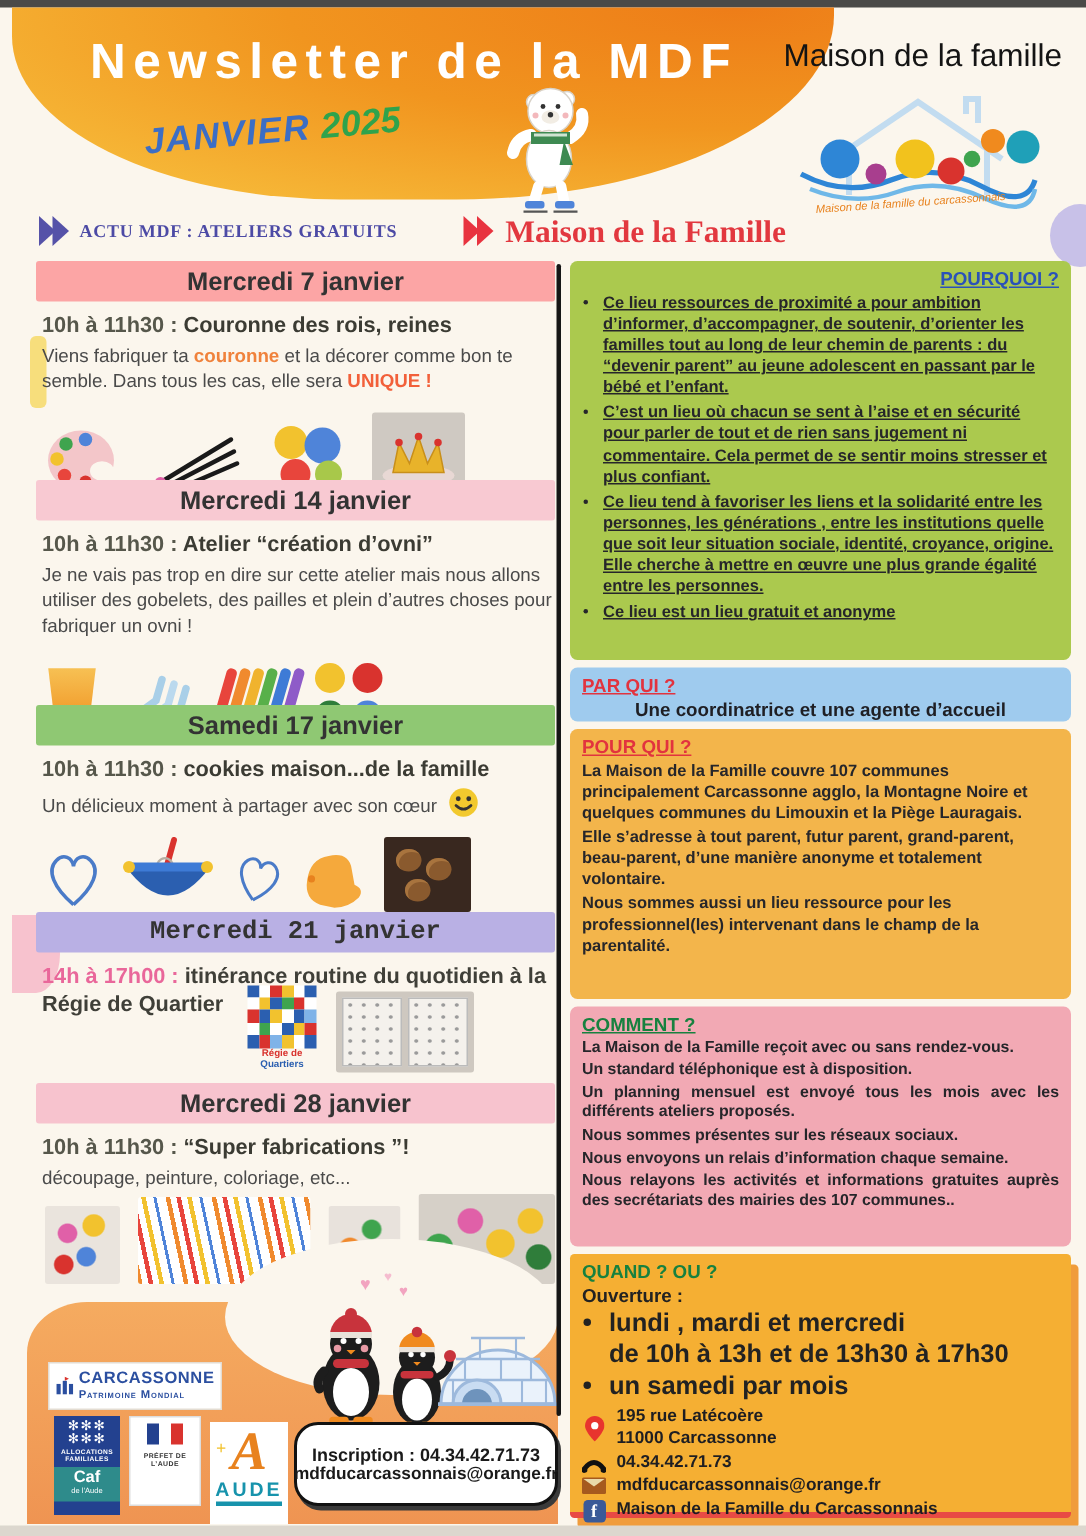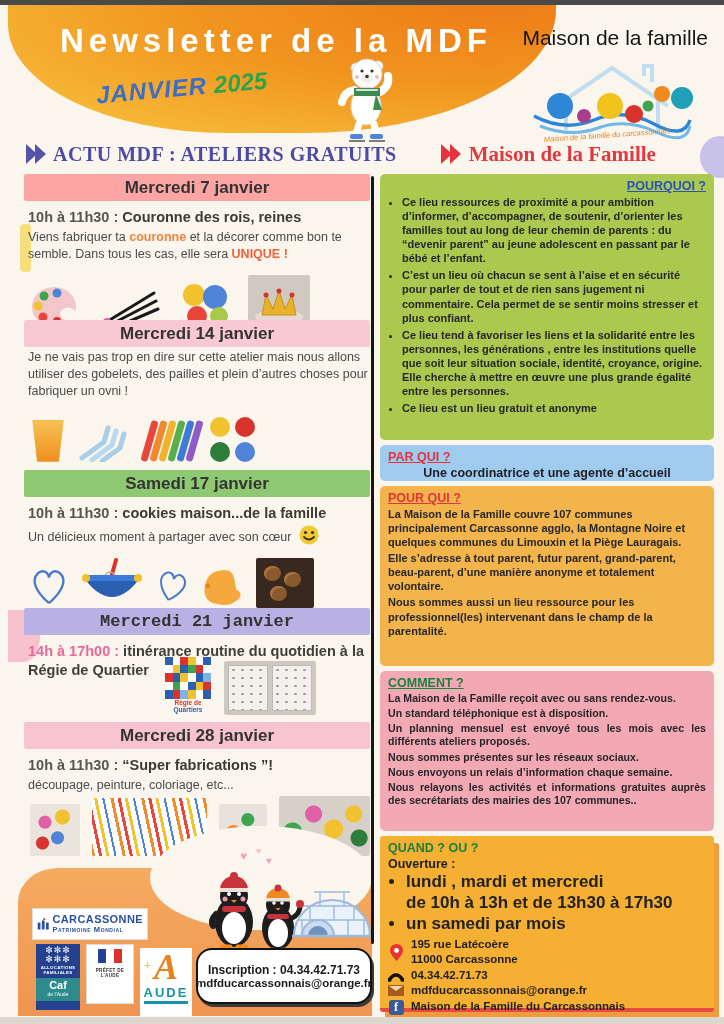--- a/index.html
+++ b/index.html
@@ -28,21 +28,21 @@
   .month{color:#3C6EC5;letter-spacing:1px;}
   .year{color:#2FA34C;margin-left:7px;}
   .bear{position:absolute;left:326px;top:50px;width:82px;height:92px;}
   .brand-name{position:absolute;right:16px;top:26px;font-size:21px;color:#141414;}
   .mdf-logo{position:absolute;right:26px;top:54px;width:172px;height:92px;}
 
   
   .nav{position:absolute;top:140px;left:24px;width:690px;height:28px;display:flex;align-items:center;}
   .chev{width:24px;height:22px;flex:0 0 auto;}
   .nav-left-label{color:#4C4AA5;font-family:"Liberation Serif",serif;font-weight:bold;
-    font-size:20px;letter-spacing:.5px;margin-left:5px;}
+    font-size:12px;letter-spacing:.5px;margin-left:5px;}
   .nav-right-label{color:#E2383F;font-family:"Liberation Serif",serif;font-weight:bold;
     font-size:21px;margin-left:6px;}
   .nav-gap{width:42px;}
 
   
   .blob-lav{position:absolute;left:700px;top:136px;width:40px;height:42px;border-radius:50%;background:#C8C1E8;}
   .strip-yellow{position:absolute;left:20px;top:224px;width:11px;height:48px;background:#F7DE7C;border-radius:4px;}
   .blob-pink-left{position:absolute;left:8px;top:610px;width:32px;height:52px;background:#F7C2CE;border-radius:0 50% 50% 0;}
 
   
@@ -110,21 +110,21 @@
   .ibox-blue{background:#9FCBEE;height:36px;}
   .ibox-orange{background:#F3B54B;height:180px;}
   .ibox-pink{background:#F2A9B4;height:160px;}
   .ibox-amber{background:#F5AF33;height:176px;border-bottom:4px solid #E84A44;
     box-shadow:5px 7px 0 #F09C3C;border-radius:3px;}
   .ilabel{font-size:12.5px;font-weight:800;text-decoration:underline;margin-bottom:2px;}
   .lbl-blue{color:#2A52B8;text-align:right;}.lbl-red{color:#E2333E;}.lbl-green{color:#17813F;}
   .lbl-green-nound{color:#17813F;text-decoration:none;}
   .itext{font-size:11px;font-weight:700;color:#26262A;line-height:1.28;}
   ul.ibullets{margin:1px 0 0 0;padding-left:14px;list-style:disc;}
-  ul.ibullets li{margin-bottom:3px;font-size:11px;font-weight:700;color:#26262A;line-height:1.28;}
+  ul.ibullets li{margin-bottom:3px;font-size:11px;font-weight:700;color:#26262A;line-height:1.28;text-decoration:underline;}
   .parqui-text{text-align:center;font-size:12.5px;font-weight:800;color:#1F1F24;margin-top:1px;}
   .ibox p{margin:0 0 2px 0;}
   .ibox-pink p{text-align:justify;font-size:10.6px;line-height:1.24;}
   .ouverture{font-size:12.5px;font-weight:800;color:#222;margin:1px 0 0 0;}
   ul.quand{margin:1px 0 2px 0;padding-left:18px;list-style:disc;}
   ul.quand li{font-size:17px;font-weight:800;color:#222;line-height:1.22;margin-bottom:1px;}
   .contact-row{display:flex;align-items:center;gap:7px;margin-top:2px;
     font-size:11.5px;font-weight:800;color:#1E1E22;line-height:1.15;}
   .contact-row .cicon{flex:0 0 16px;display:flex;justify-content:center;}
   .addr-lines div{line-height:1.3;}
@@ -280,20 +280,24 @@
           <circle cx="18" cy="20" r="2.5" fill="#D9332E"></circle>
             <circle cx="31" cy="16" r="2.5" fill="#D9332E"></circle>
             <circle cx="44" cy="20" r="2.5" fill="#D9332E"></circle>
         </svg>
       </div>
     </div>
   </div>
 
   <div class="event e2">
     <div class="bar s2">Mercredi 14 janvier</div>
+    <div class="event-title">
+      <span class="time">10h à 11h30 :</span>
+      <span>Atelier “création d’ovni”</span>
+    </div>
     <div class="desc">Je ne vais pas trop en dire sur cette atelier mais nous allons utiliser des gobelets, des pailles et plein d’autres choses pour fabriquer un ovni !</div>
     <div class="icons-row tight">
       <div class="cup"></div>
       <svg width="56" height="40" viewBox="0 0 56 40">
         <path d="M4 36 L26 20 L30 6" stroke="#A9CFE8" stroke-width="5" fill="none" stroke-linecap="round"></path>
         <path d="M14 38 L34 23 L38 9" stroke="#BBD9EE" stroke-width="5" fill="none" stroke-linecap="round"></path>
         <path d="M24 39 L42 26 L46 12" stroke="#A9CFE8" stroke-width="5" fill="none" stroke-linecap="round"></path>
       </svg>
       <div class="pens">
         <span class="pen" style="background:#E8453C"></span>

